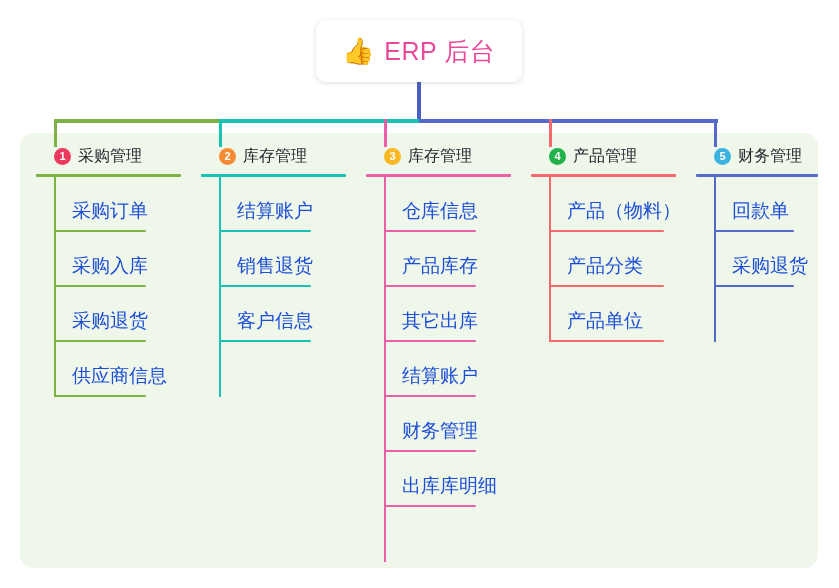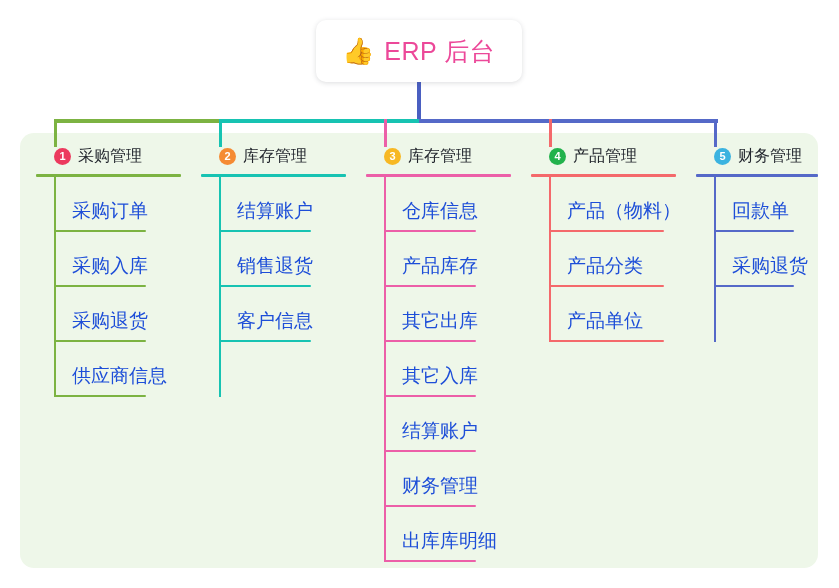--- a/index.html
+++ b/index.html
@@ -150,24 +150,20 @@
           </div>
           <div class="item">
             <span class="item-label">产品库存</span>
             <div class="item-rule" style="width: 92px; background: rgb(236, 95, 168);"></div>
           </div>
           <div class="item">
             <span class="item-label">其它出库</span>
             <div class="item-rule" style="width: 92px; background: rgb(236, 95, 168);"></div>
           </div>
           <div class="item">
-            <span class="item-label">其它入库</span>
-            <div class="item-rule" style="width: 92px; background: rgb(236, 95, 168);"></div>
-          </div>
-          <div class="item">
             <span class="item-label">结算账户</span>
             <div class="item-rule" style="width: 92px; background: rgb(236, 95, 168);"></div>
           </div>
           <div class="item">
             <span class="item-label">财务管理</span>
             <div class="item-rule" style="width: 92px; background: rgb(236, 95, 168);"></div>
           </div>
           <div class="item">
             <span class="item-label">出库库明细</span>
             <div class="item-rule" style="width: 92px; background: rgb(236, 95, 168);"></div>

